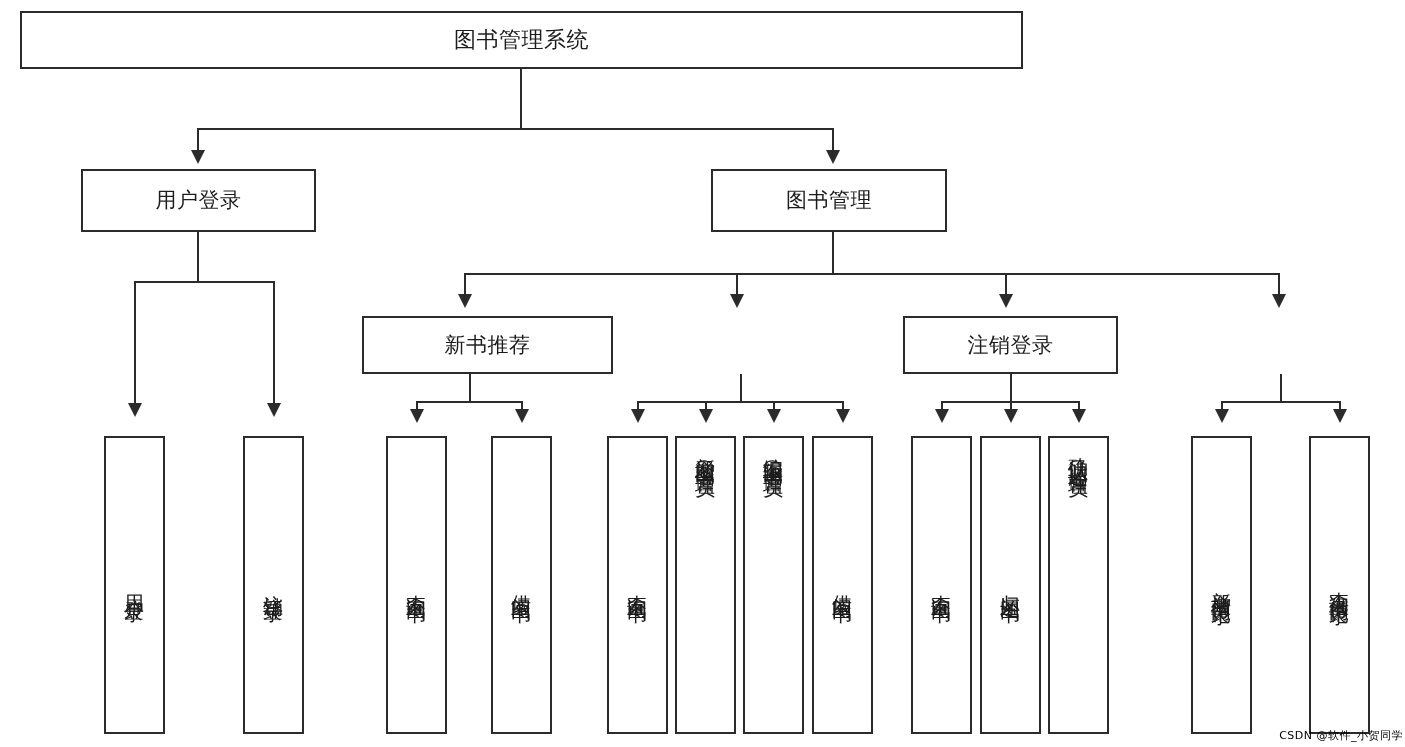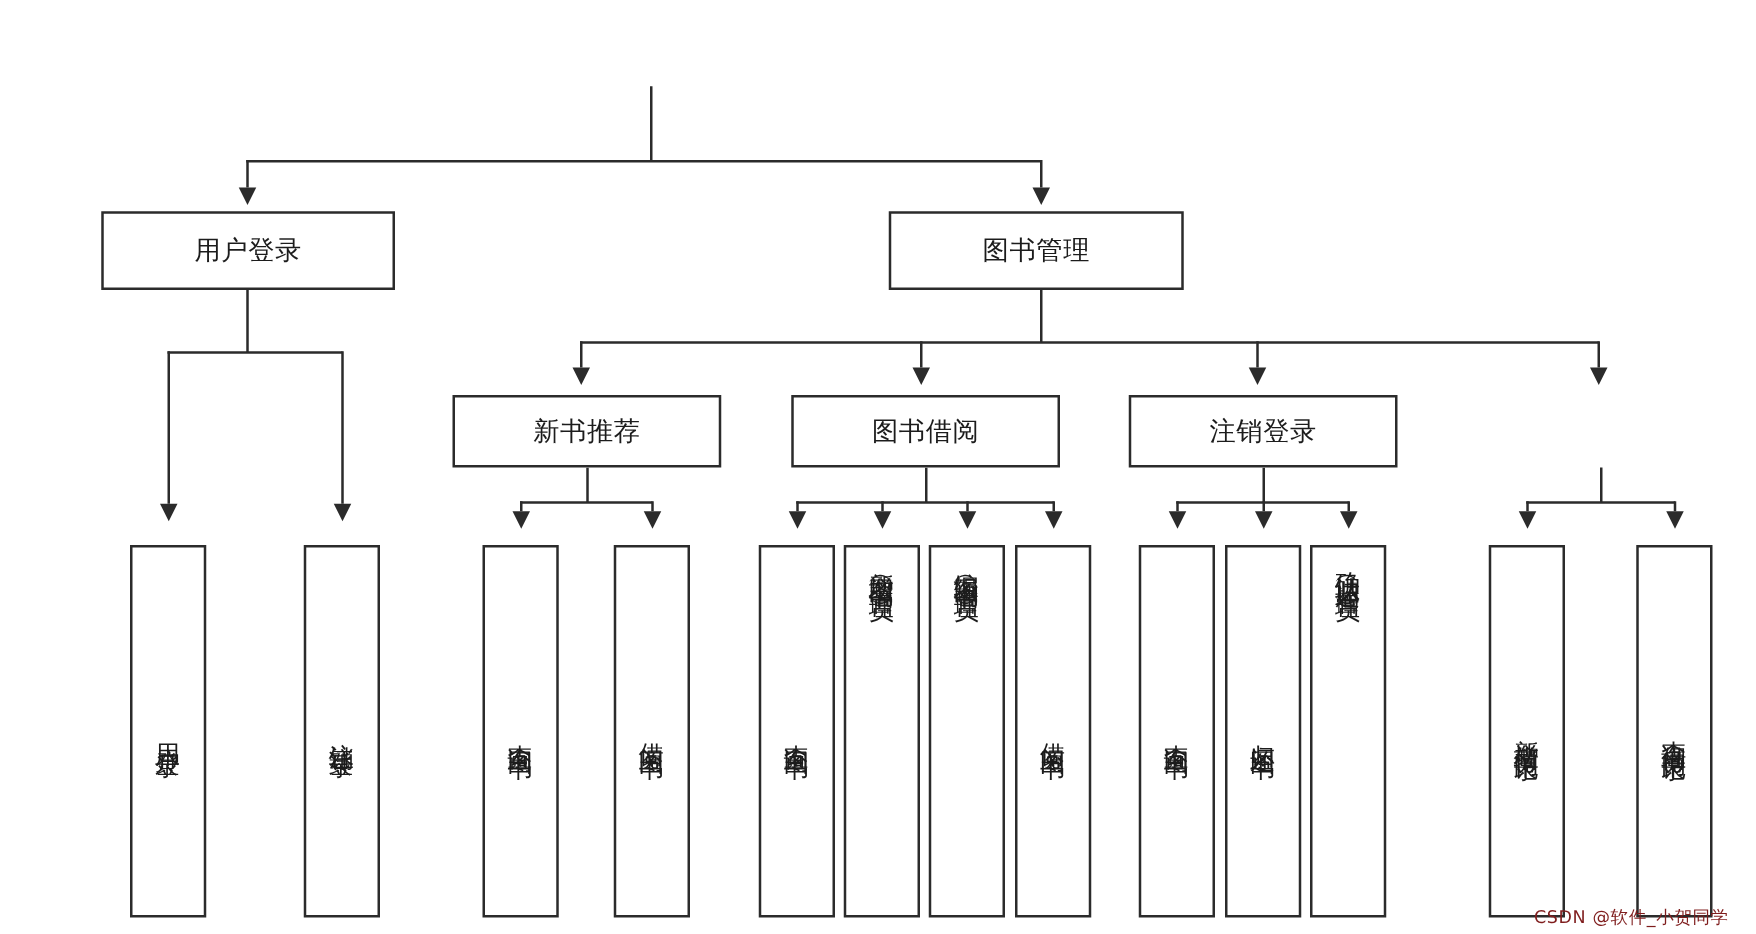--- a/index.html
+++ b/index.html
@@ -76,24 +76,24 @@
     height: 0;
     border-left: 7px solid transparent;
     border-right: 7px solid transparent;
     border-top: 14px solid #2b2b2b;
     z-index: 2;
   }
 
   
   #watermark {
     position: absolute;
-    right: 22px;
+    right: 2px;
     bottom: 4px;
-    font-size: 14px;
-    color: #7f1d1d;
+    font-size: 11px;
+    color: #000000;
     letter-spacing: 0.5px;
     z-index: 6;
     white-space: nowrap;
     font-family: "DejaVu Sans", "Liberation Sans", sans-serif;
   }
 </style>
 </head>
 <body>
 
 <div id="canvas">
@@ -150,33 +150,33 @@
   <div class="arrow" style="left:1004px; top:409px;"></div>
   <div class="arrow" style="left:1072px; top:409px;"></div>
 
   <div class="ln vt" style="left:1280px; top:374px; height:28px;"></div>
   <div class="ln hz" style="left:1221px; top:401px; width:119px;"></div>
   <div class="ln vt" style="left:1221px; top:401px; height:8px;"></div>
   <div class="ln vt" style="left:1339px; top:401px; height:8px;"></div>
   <div class="arrow" style="left:1215px; top:409px;"></div>
   <div class="arrow" style="left:1333px; top:409px;"></div>
 
+  <div class="node h root" style="left:20px; top:11px; width:1003px; height:58px;">
+    <span class="label">图书管理系统</span>
+  </div>
 
   <div class="node h" style="left:81px; top:169px; width:235px; height:63px;">
     <span class="label">用户登录</span>
   </div>
   <div class="node h" style="left:711px; top:169px; width:236px; height:63px;">
     <span class="label">图书管理</span>
   </div>
 
-  <div class="node h" style="left:362px; top:316px; width:215px; height:58px;">
+  <div class="node h" style="left:362px; top:316px; width:251px; height:58px;">
     <span class="label">新书推荐</span>
-  </div>
-  <div class="node h" style="left:633px; top:316px; width:215px; height:58px;">
-    <span class="label">图书借阅</span>
   </div>
   <div class="node h" style="left:903px; top:316px; width:215px; height:58px;">
     <span class="label">注销登录</span>
   </div>
 
   <div class="node v" style="left:104px; top:436px; width:61px; height:298px;">
     <span class="label">用户登录</span>
   </div>
   <div class="node v" style="left:243px; top:436px; width:61px; height:298px;">
     <span class="label">注销登录</span>

